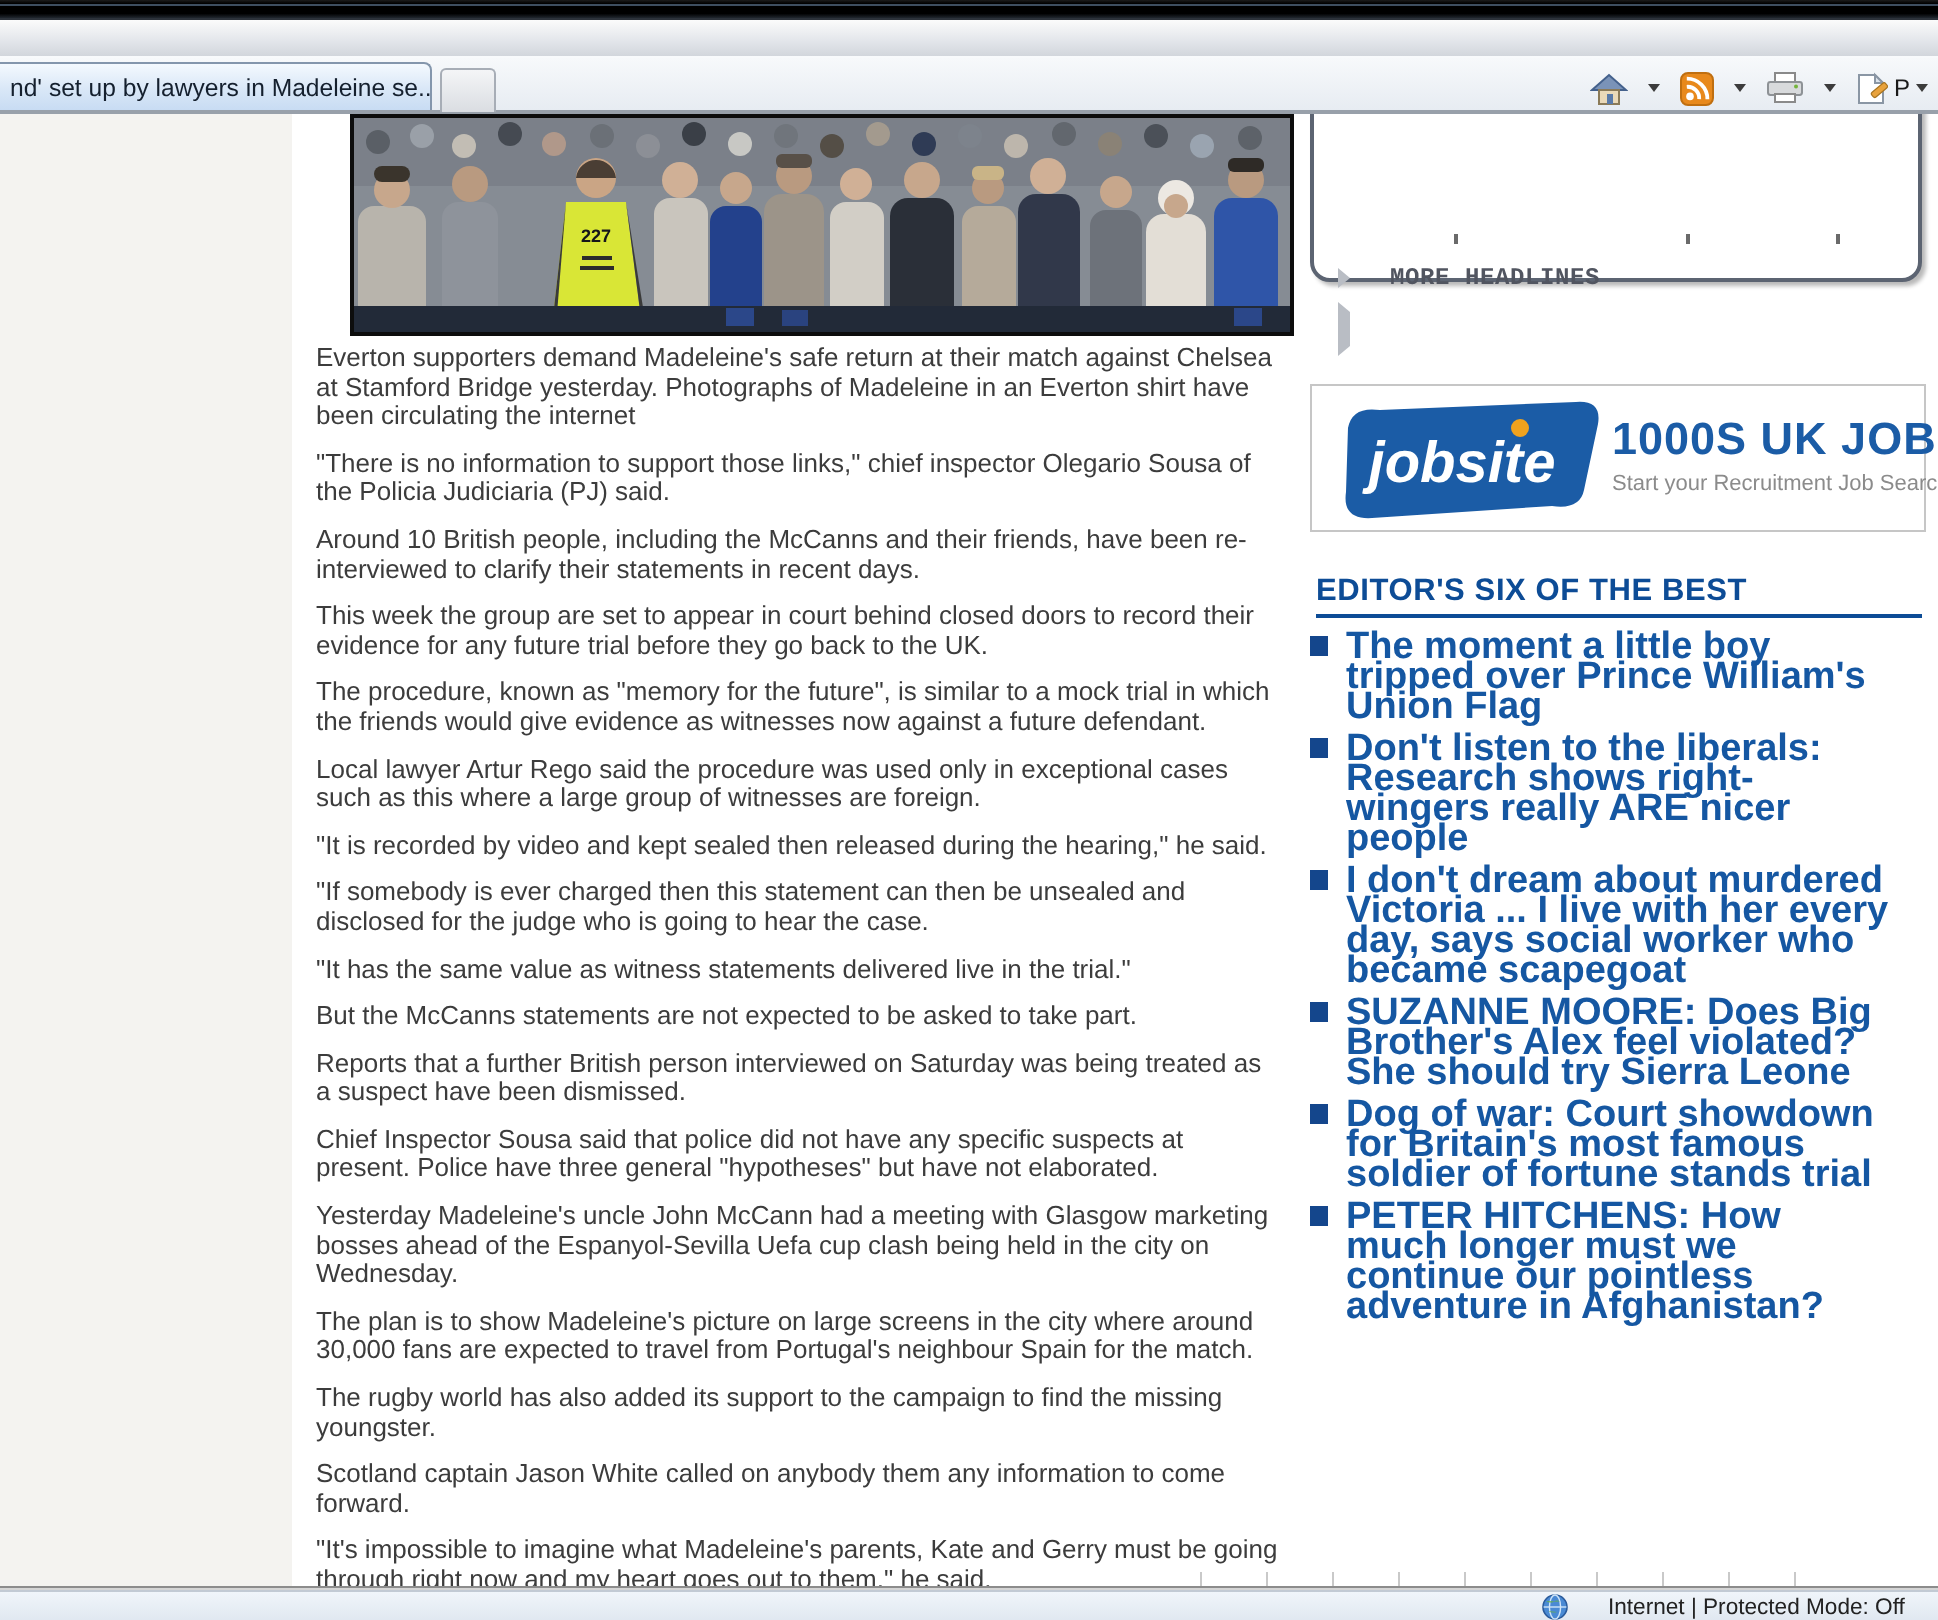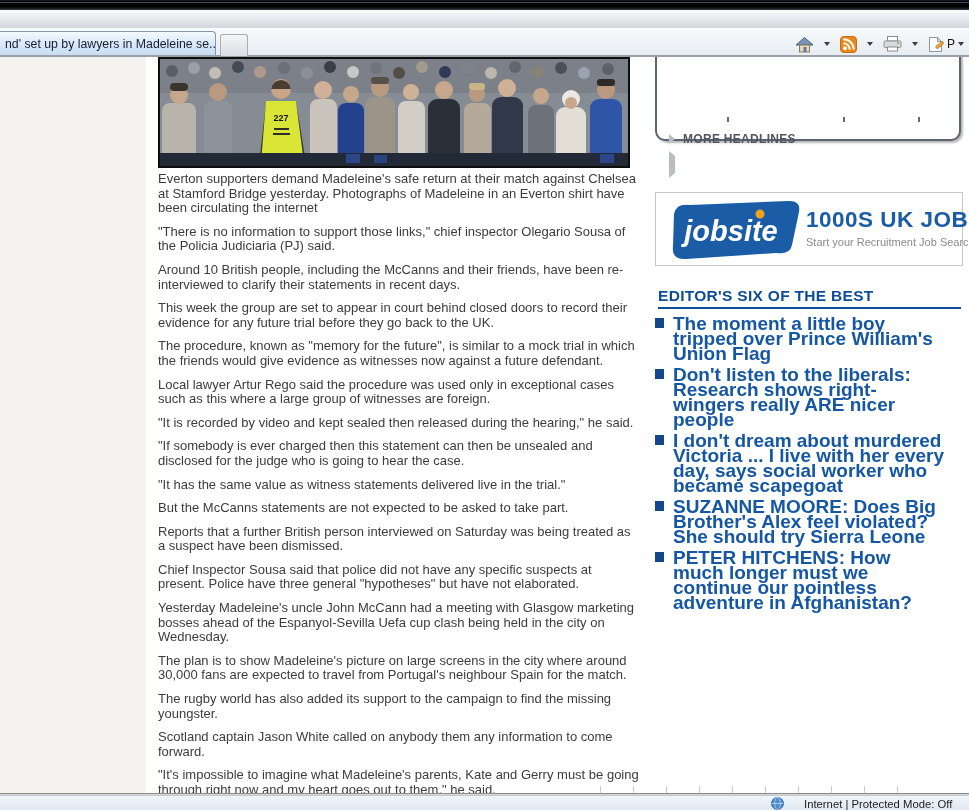--- a/index.html
+++ b/index.html
@@ -29,33 +29,33 @@
   .cmdbtn{display:flex;align-items:center;gap:3px;padding:2px 3px;border-radius:2px;}
   .caret{width:0;height:0;border-left:3px solid transparent;border-right:3px solid transparent;
          border-top:4px solid #3c3c3c;}
   .pagetext{font-size:12px;color:#1a1a1a;}
 
   
   .pagearea{position:absolute;left:0;top:55px;width:969px;height:739px;background:#fff;}
   .leftmargin{position:absolute;left:0;top:0;width:146px;height:739px;background:#f4f3f0;}
 
   
-  .photo{position:absolute;left:158px;top:2px;width:472px;height:111px;
+  .photo{position:absolute;left:175px;top:2px;width:472px;height:111px;
          border:2px solid #0d0d0d;box-sizing:border-box;background:#868c94;}
   .article{position:absolute;left:158px;top:117px;width:481px;color:#3c3c3c;
            font-size:13px;line-height:14.6px;}
   .article p{margin:0 0 9px 0;}
 
   
   .headlines-box{position:absolute;left:655px;top:-24px;width:306px;height:110px;
       border:2px solid #5c6472;border-radius:10px;background:#fff;box-sizing:border-box;
       box-shadow:2px 2px 2px rgba(0,0,0,.28);}
   .clipped-row{position:absolute;left:18px;top:84px;width:260px;height:5px;overflow:hidden;}
   .clipped-row i{position:absolute;top:0;width:2px;height:5px;background:#6a6a6a;}
-  .mh-row{position:absolute;left:12px;top:99px;display:flex;align-items:center;gap:8px;}
+  .mh-row{position:absolute;left:12px;top:99px;display:flex;align-items:center;gap:20px;font-family:Liberation Mono, monospace;}
   .tri{width:0;height:0;border-top:5px solid transparent;border-bottom:5px solid transparent;
        border-left:6px solid #b9bdc4;}
   .mh-label{font-size:12px;font-weight:bold;color:#515560;letter-spacing:.3px;}
   .mh-row2{position:absolute;left:12px;top:123px;}
 
   .ad{position:absolute;left:655px;top:137px;width:308px;height:74px;background:#fff;
       border:1px solid #c6c6c6;box-sizing:border-box;}
   .ad-right{position:absolute;left:150px;top:14px;width:155px;}
   .ad-headline{font-size:22.5px;font-weight:bold;color:#1b5ca6;letter-spacing:.5px;white-space:nowrap;}
   .ad-tagline{font-size:11px;color:#8b8b8b;margin-top:3px;white-space:nowrap;}
@@ -221,21 +221,21 @@
         <span class="sq"></span>
         <span>Don't listen to the liberals: Research shows right-wingers really ARE nicer people</span></li>
       <li class="side-item">
         <span class="sq"></span>
         <span>I don't dream about murdered Victoria ... I live with her every day, says social worker who became scapegoat</span></li>
       <li class="side-item">
         <span class="sq"></span>
         <span>SUZANNE MOORE: Does Big Brother's Alex feel violated? She should try Sierra Leone</span></li>
       <li class="side-item">
         <span class="sq"></span>
-        </li>
+        <span>Dog of war: Court showdown for Britain's most famous soldier of fortune stands trial</span></li>
       <li class="side-item">
         <span class="sq"></span>
         <span>PETER HITCHENS: How much longer must we continue our pointless adventure in Afghanistan?</span></li>
     </ul>
   </div>
 
   <div class="titlebar">
       <div class="glassline"></div>
     </div>
   <div class="navstrip"></div>

